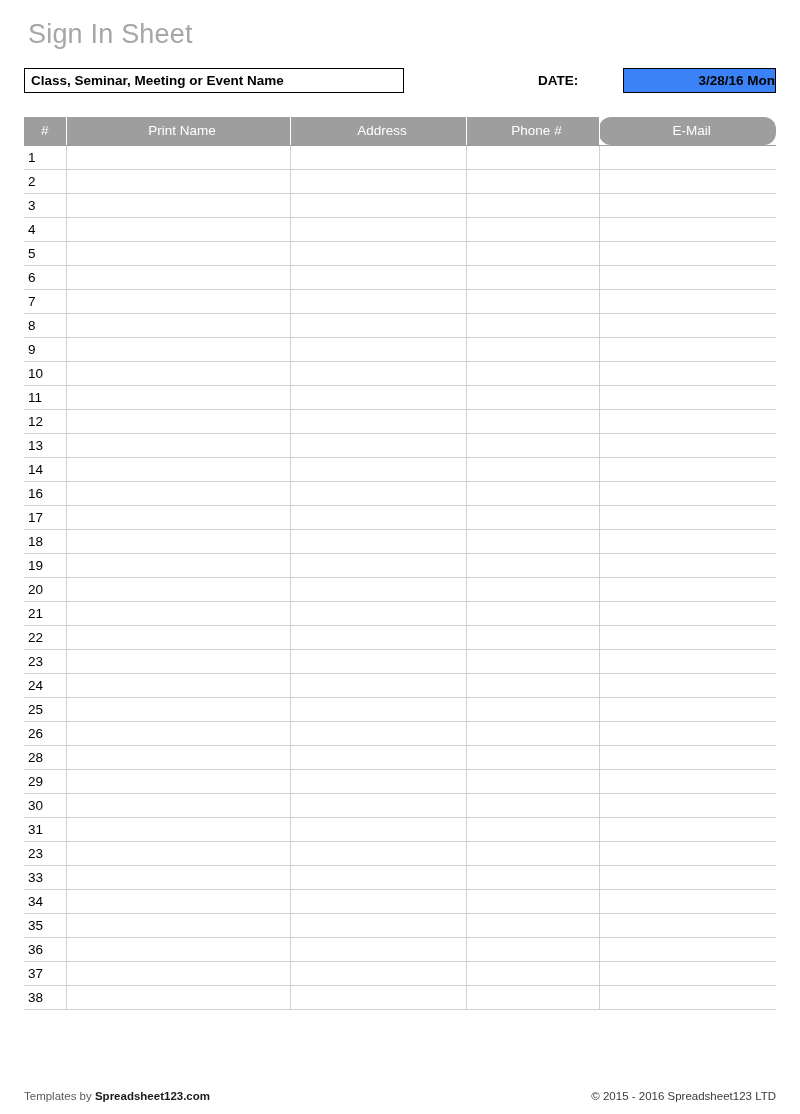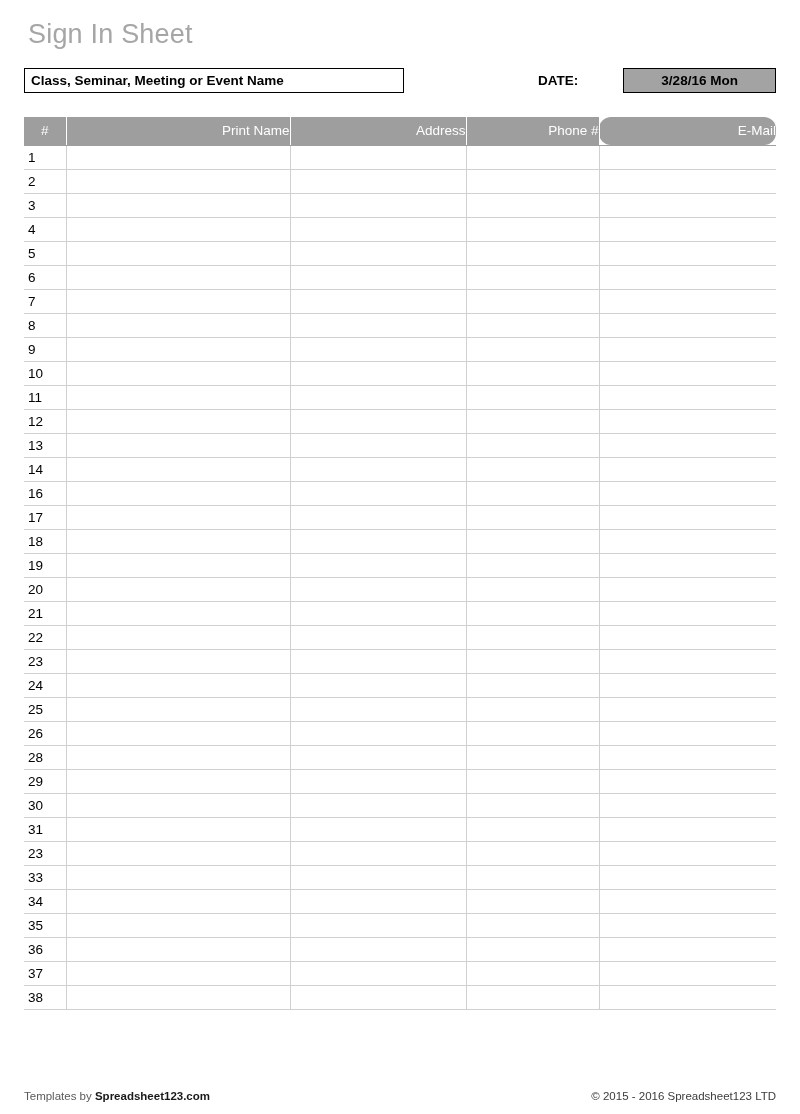--- a/index.html
+++ b/index.html
@@ -60,37 +60,37 @@
     line-height: 25px;
     padding-right: 9px;
   }
   .date-box {
     width: 177px;
     height: 25px;
     border: 1px solid #000000;
     box-sizing: border-box;
     display: flex;
     align-items: center;
-    justify-content: center;
+    justify-content: flex-end;
     font-size: 13.5px;
     font-weight: bold;
-    background: #a3a3a3;
+    background: #3b82f6;
   }
   table.sheet {
     margin-top: 22px;
     border-collapse: collapse;
     width: 752px;
     table-layout: fixed;
   }
   table.sheet th {
     background: #9e9e9e;
     color: #ffffff;
     font-weight: normal;
     font-size: 13.5px;
-    text-align: right;
+    text-align: center;
     height: 28px;
     padding: 0 0 0 8px;
     border-right: 1px solid #ffffff;
     border-bottom: 1px solid #9e9e9e;
     box-sizing: border-box;
   }
   table.sheet th.num {
     text-align: center;
     padding-left: 0;
     width: 42px;

